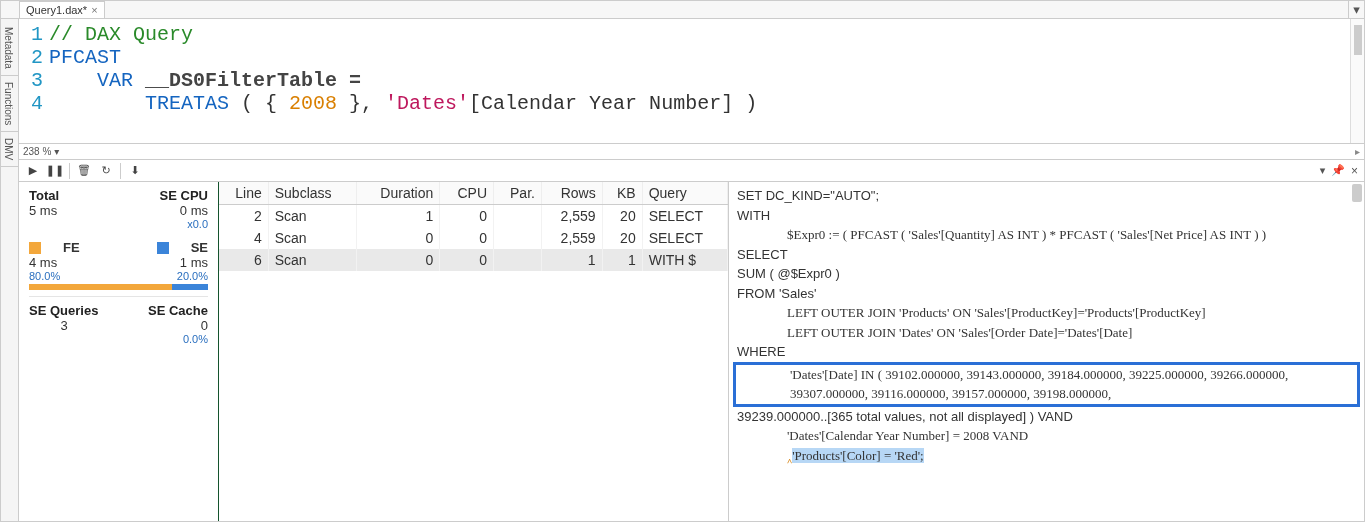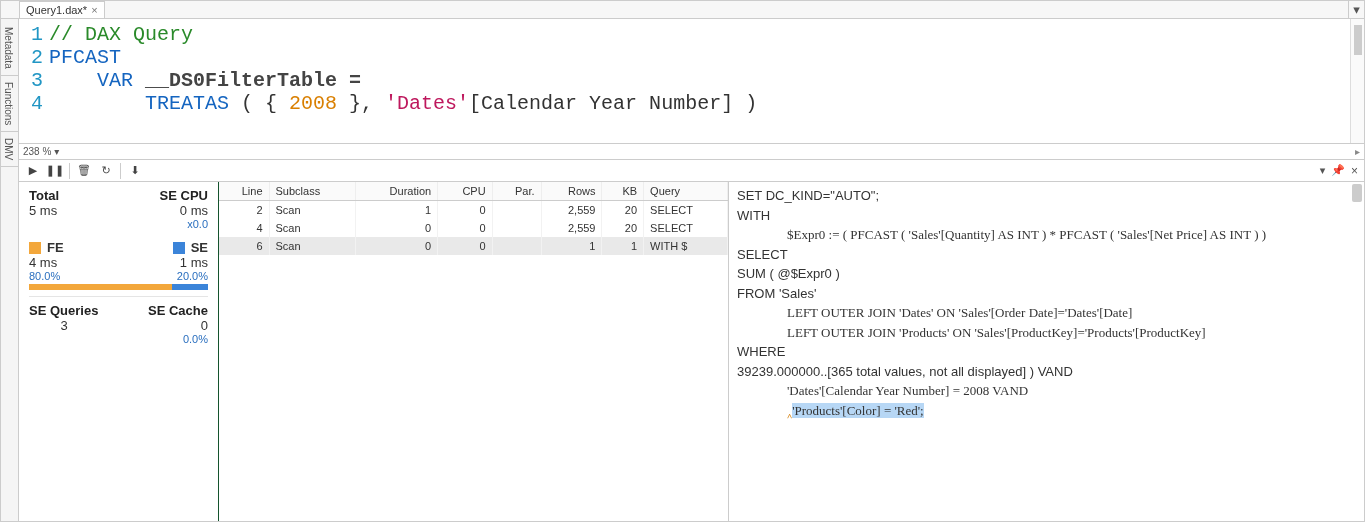--- a/index.html
+++ b/index.html
@@ -44,31 +44,31 @@
   
   .bottom { flex: 1; display: flex; margin-left: 18px; overflow: hidden; }
 
   .stats { width: 200px; border-right: 1px solid #14532d; padding: 6px 10px; font-size: 13px; }
   .stats .pair { display: flex; justify-content: space-between; gap: 10px; }
   .stats .lbl { font-weight: bold; color: #222; min-width: 70px; }
   .stats .sub { color: #2a6fbf; font-size: 11px; text-align: right; }
   .stats .row { margin-bottom: 4px; }
   .stats .mini-sep { height: 1px; background: #e5e5e5; margin: 6px 0; }
   .legend-row { display: flex; gap: 20px; margin-top: 10px; }
-  .legend-row .leg { display: flex; align-items: center; gap: 6px; font-weight: bold; flex: 1; }
+  .legend-row .leg { display: flex; align-items: center; gap: 22px; font-weight: bold; flex: 1; }
   .legend-row .leg.right { justify-content: flex-end; }
   .sw { width: 12px; height: 12px; display: inline-block; }
   .sw.fe { background: #f3a73b; }
   .sw.se { background: #3b84d9; }
   .barrow { display: flex; height: 6px; margin-top: 2px; }
   .barrow .fe { background: #f3a73b; }
   .barrow .se { background: #3b84d9; }
 
   .grid { flex: 0 0 510px; border-right: 1px solid #ccc; overflow: hidden; }
-  table.tbl { border-collapse: collapse; width: 100%; font-size: 11px; }
+  table.tbl { border-collapse: collapse; width: 100%; font-size: 14px; }
   table.tbl th { text-align: left; font-weight: normal; padding: 3px 6px; border-bottom: 1px solid #ccc; border-right: 1px solid #eee; background: #fafafa; color: #333; }
   table.tbl td { padding: 3px 6px; border-right: 1px solid #f2f2f2; }
   table.tbl tr.selected td { background: #e9e9e9; }
   table.tbl td.num, table.tbl th.num { text-align: right; }
 
   .detail { flex: 1; padding: 4px 8px; font-size: 13px; line-height: 1.5; overflow: auto; position: relative; font-family: "Segoe UI", Tahoma, sans-serif; }
   .detail .indent1 { padding-left: 50px; font-family: Liberation Serif, serif; }
   .detail .highlight-box { border: 3px solid #2a6fd6; padding: 0 4px; margin: 0 -4px; }
   .detail .sel { background: #b7d7f5; }
   .scroll-handle { position: absolute; right: 2px; top: 2px; width: 10px; height: 18px; background: #ccc; border-radius: 2px; }
@@ -231,21 +231,24 @@
     </div>
 
     <div class="detail">
       <div class="scroll-handle"></div>
       <div>SET DC_KIND="AUTO";</div>
       <div>WITH</div>
       <div class="indent1">$Expr0 := ( PFCAST ( 'Sales'[Quantity] AS  INT ) * PFCAST ( 'Sales'[Net Price] AS INT )  )</div>
       <div>SELECT</div>
       <div>SUM ( @$Expr0 )</div>
       <div>FROM 'Sales'</div>
+      <div class="indent1">LEFT OUTER JOIN 'Products' ON 'Sales'[ProductKey]='Products'[ProductKey]</div>
       <div class="indent1">LEFT OUTER JOIN 'Dates' ON 'Sales'[Order Date]='Dates'[Date]</div>
-      <div class="indent1">LEFT OUTER JOIN 'Products' ON 'Sales'[ProductKey]='Products'[ProductKey]</div>
       <div>WHERE</div>
+      <div class="highlight-box">
+        <div class="indent1" style="padding-left:50px;text-indent:-0px;">'Dates'[Date] IN ( 39102.000000, 39143.000000, 39184.000000, 39225.000000, 39266.000000, 39307.000000, 39116.000000, 39157.000000, 39198.000000,</div>
+      </div>
       <div>39239.000000..[365 total values, not all displayed] ) VAND</div>
       <div class="indent1">'Dates'[Calendar Year Number] = 2008 VAND</div>
       <div class="indent1"><span style="color:#d88a1f;">‸</span><span class="sel">'Products'[Color] = 'Red';</span></div>
     </div>
   </div>
 </div>
 
 </body></html>

